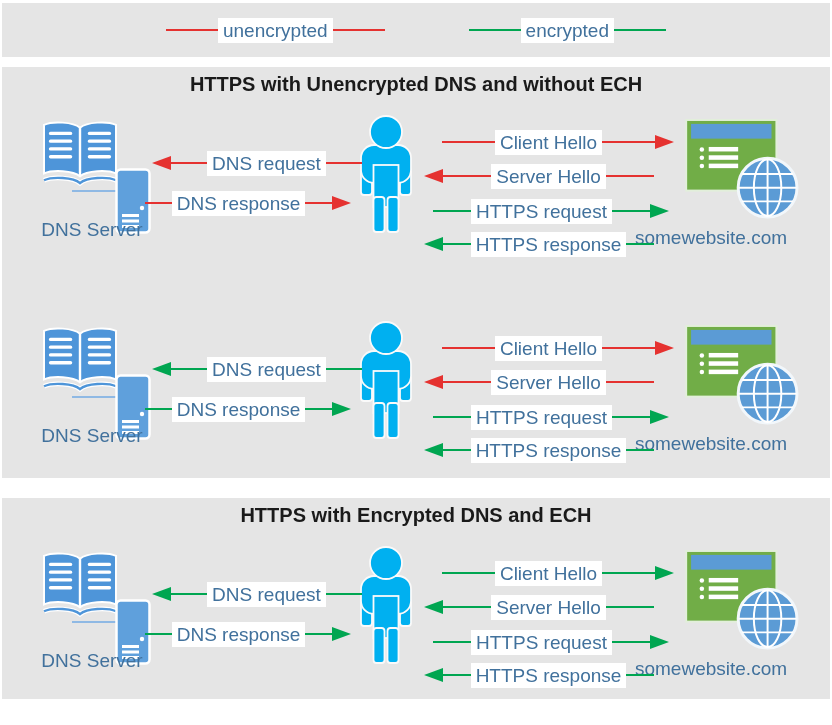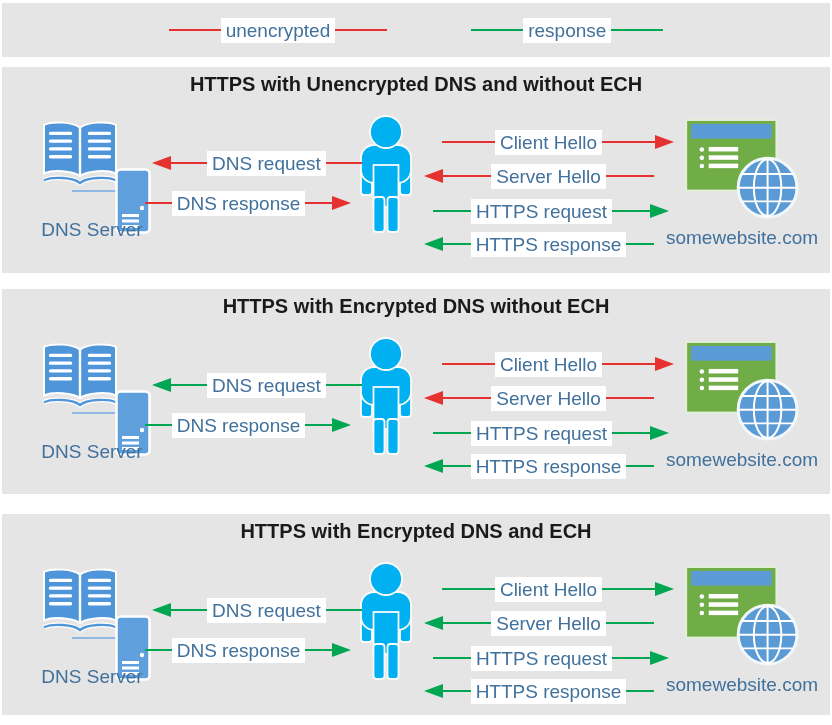--- a/index.html
+++ b/index.html
@@ -3,21 +3,21 @@
 <meta charset="utf-8">
 <style>
   html,body{margin:0;padding:0;background:#ffffff;}
   body{font-family:"Liberation Sans",sans-serif;width:832px;}
   .page{width:832px;}
   .strip{position:relative;margin:0 2px;background:#e5e5e5;}
   .legend-strip{margin-top:3px;height:54px;margin-bottom:10px;
     display:flex;align-items:center;justify-content:center;gap:84px;}
   .panel{height:206px;}
   .panel.p2{height:205px;margin-bottom:20px;}
-  .panel.p1{margin-bottom:16px;text-decoration:underline;}
+  .panel.p1{text-decoration:underline;}
   .panel.p3{height:201px;}
   .panel-title{position:absolute;top:6px;left:0;width:100%;margin:0;text-align:center;
     font-size:20px;font-weight:700;color:#1a1a1a;letter-spacing:0;}
   
   .arrow{position:absolute;display:flex;align-items:center;height:26px;}
   .legend-item{display:flex;align-items:center;height:26px;}
   .seg{flex:1 1 auto;height:2px;background:currentColor;}
   .legend-item .seg{flex:0 0 52px;}
   .lbl{background:#ffffff;color:#41719c;font-size:19px;line-height:23px;padding:1px 5px;
     white-space:nowrap;flex:0 0 auto;}
@@ -36,36 +36,36 @@
   .a-hres{left:422px;top:164px;width:230px;}
   
   .icon{position:absolute;line-height:0;}
   .book-icon{left:37px;top:52px;}
   .server-icon{left:113px;top:101px;}
   .connector{position:absolute;left:70px;top:123px;width:46px;height:2px;background:#8fb9e4;}
   .person-icon{left:350px;top:48px;}
   .website-icon{left:683px;top:52px;}
   .caption{position:absolute;font-size:19px;color:#41719c;text-align:center;white-space:nowrap;}
   .dns-caption{left:25px;top:152px;width:130px;}
-  .site-caption{left:658px;top:160px;width:164px;}
+  .site-caption{left:627px;top:160px;width:164px;}
 </style>
 </head>
 <body>
 
 <div class="page">
 
   <div class="strip legend-strip">
     <div class="legend-item" style="color: rgb(229, 50, 48);">
       <span class="seg"></span>
       <span class="lbl">unencrypted</span>
       <span class="seg"></span>
     </div>
     <div class="legend-item" style="color: rgb(0, 166, 81);">
       <span class="seg"></span>
-      <span class="lbl">response</span>
+      <span class="lbl">encrypted</span>
       <span class="seg"></span>
     </div>
   </div>
 
   <section class="strip panel p1">
     <h2 class="panel-title">HTTPS with Unencrypted DNS and without ECH</h2>
 
     <div class="icon book-icon">
       <svg width="82" height="70" viewBox="0 0 84 72">
         <path d="M42,9 C35,3 14,2 5,6 L5,56 C14,52 35,53 42,59 C49,53 70,52 79,56 L79,6 C70,2 49,3 42,9 Z" fill="#4e95d9" stroke="#fff" stroke-width="2"></path>
@@ -166,21 +166,20 @@
     </div>
     <div class="arrow a-hres dir-left" style="color: rgb(0, 166, 81);">
       <span class="head head-l"></span>
         <span class="seg"></span>
         <span class="lbl">HTTPS response</span>
         <span class="seg"></span>
     </div>
   </section>
 
   <section class="strip panel p2">
-    <h2 class="panel-title">HTTPS with Encrypted DNS without ECH</h2>
 
     <div class="icon book-icon">
       <svg width="82" height="70" viewBox="0 0 84 72">
         <path d="M42,9 C35,3 14,2 5,6 L5,56 C14,52 35,53 42,59 C49,53 70,52 79,56 L79,6 C70,2 49,3 42,9 Z" fill="#4e95d9" stroke="#fff" stroke-width="2"></path>
         <line x1="42" y1="9" x2="42" y2="59" stroke="#fff" stroke-width="2.5"></line>
         <g fill="#fff">
           <rect x="10" y="13" width="24" height="3.5" rx="1.7"></rect>
             <rect x="10" y="21" width="24" height="3.5" rx="1.7"></rect>
           <rect x="10" y="29" width="24" height="3.5" rx="1.7"></rect>
             <rect x="10" y="37" width="24" height="3.5" rx="1.7"></rect>

